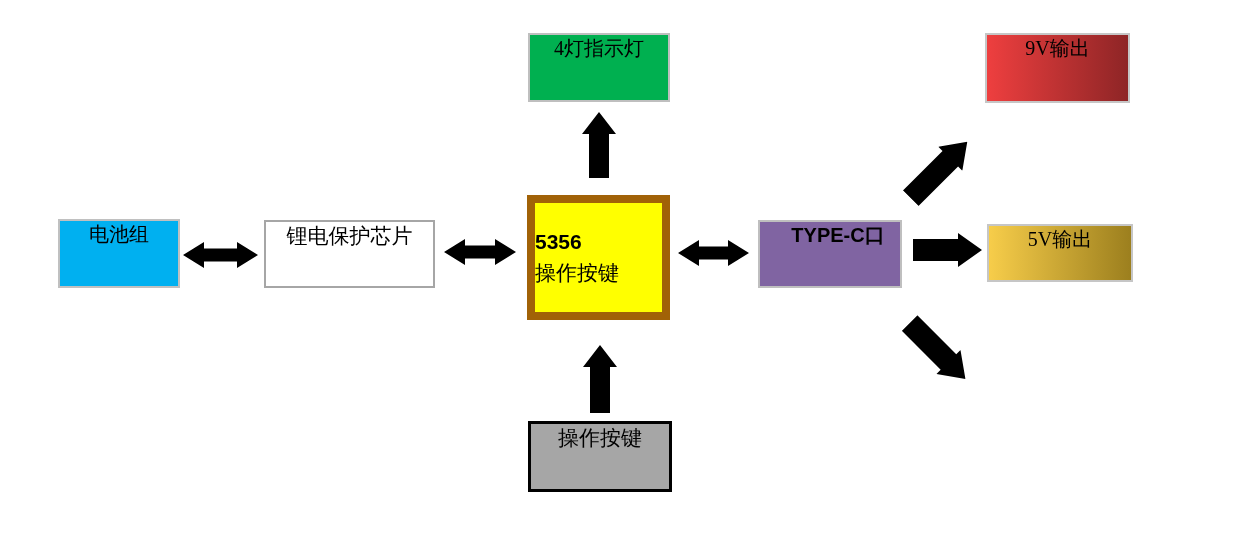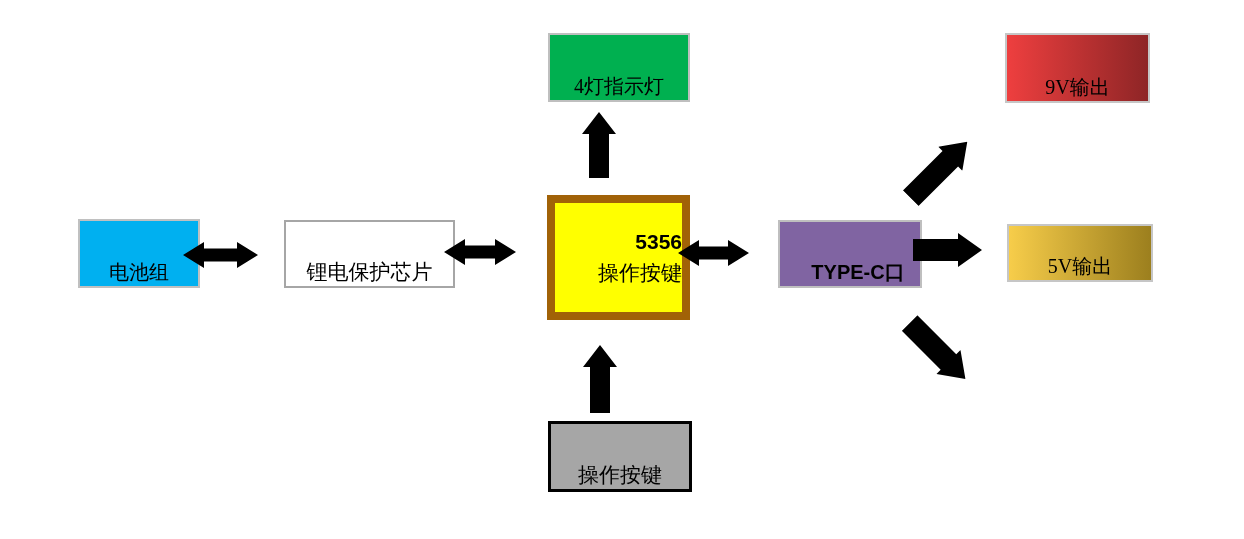--- a/index.html
+++ b/index.html
@@ -9,26 +9,25 @@
     height: 539px;
     background: #ffffff;
     overflow: hidden;
     font-family: "Liberation Serif", "DejaVu Serif", serif;
     color: #000000;
   }
   .node {
     position: absolute;
     box-sizing: border-box;
     display: flex;
-    align-items: flex-end;
+    align-items: flex-start;
     justify-content: center;
     text-align: center;
     font-size: 20px;
     color: #000;
-    margin-left: 20px;
   }
   .node-battery {
     left: 58px; top: 219px; width: 122px; height: 69px;
     background: #00b0f0;
     border: 2px solid #c0c0c0;
   }
   .node-protection {
     left: 264px; top: 220px; width: 171px; height: 68px;
     background: #ffffff;
     border: 2px solid #a6a6a6;

